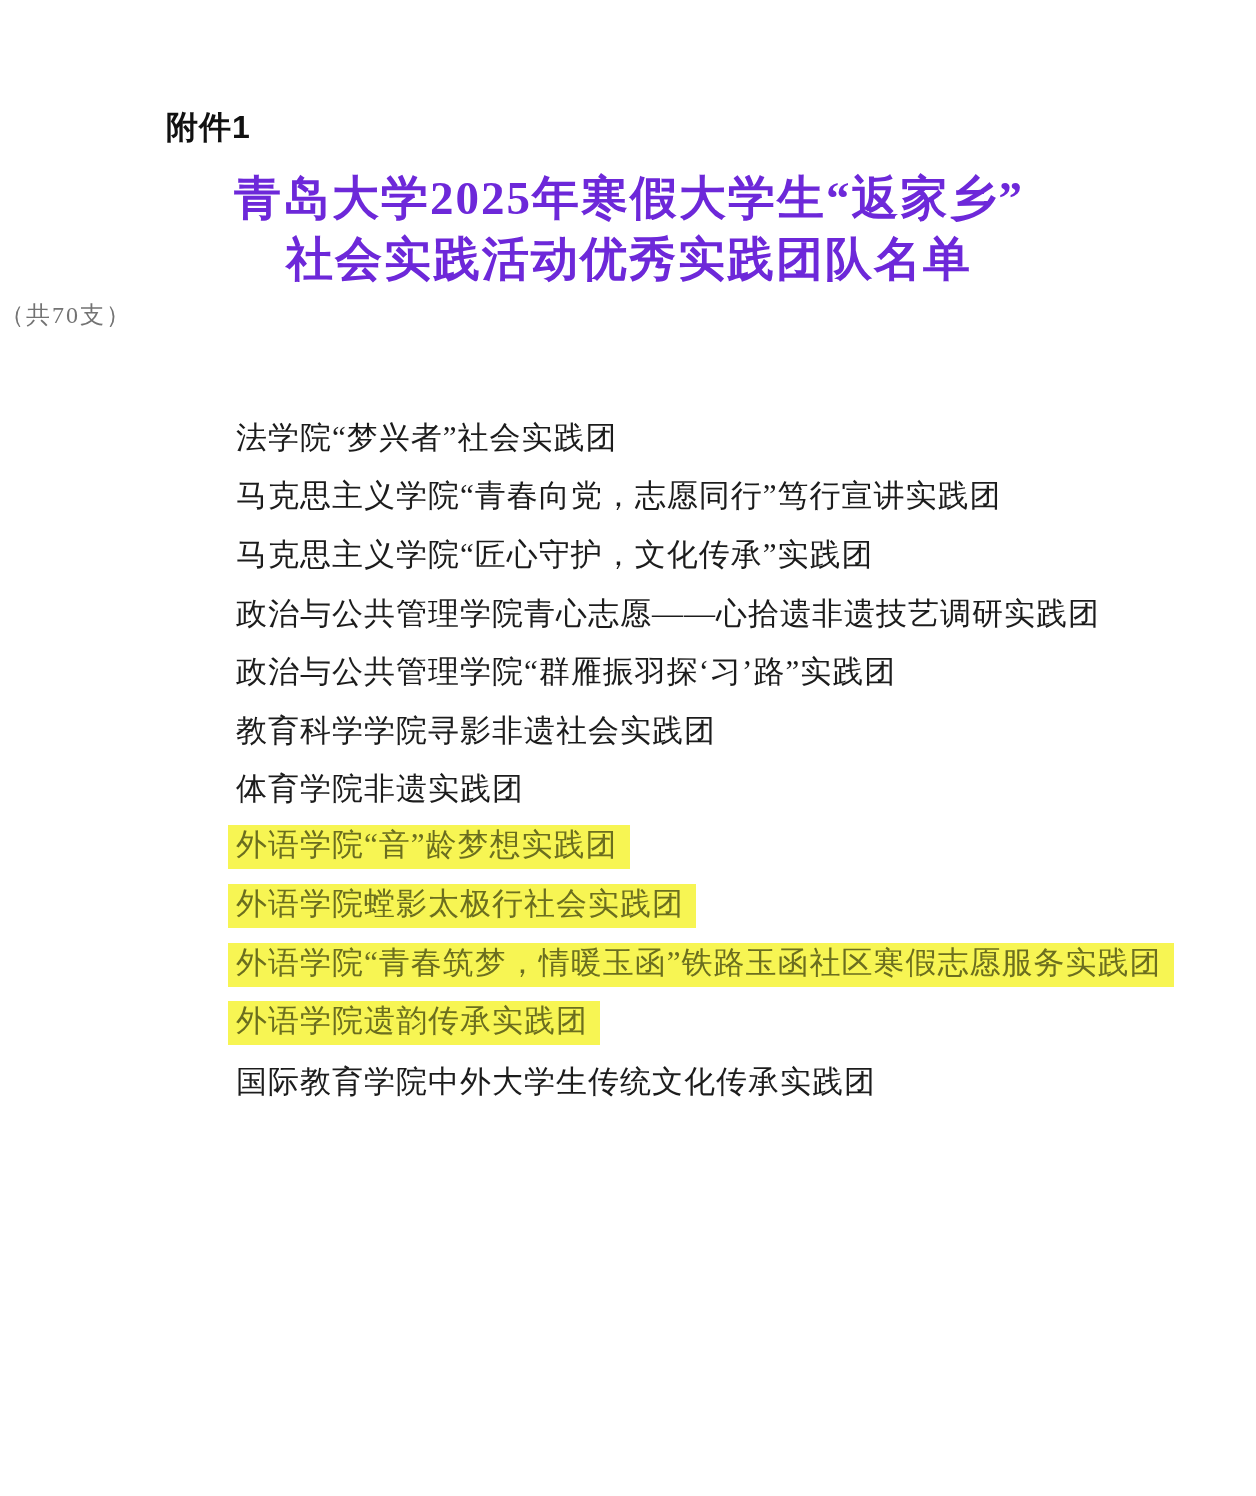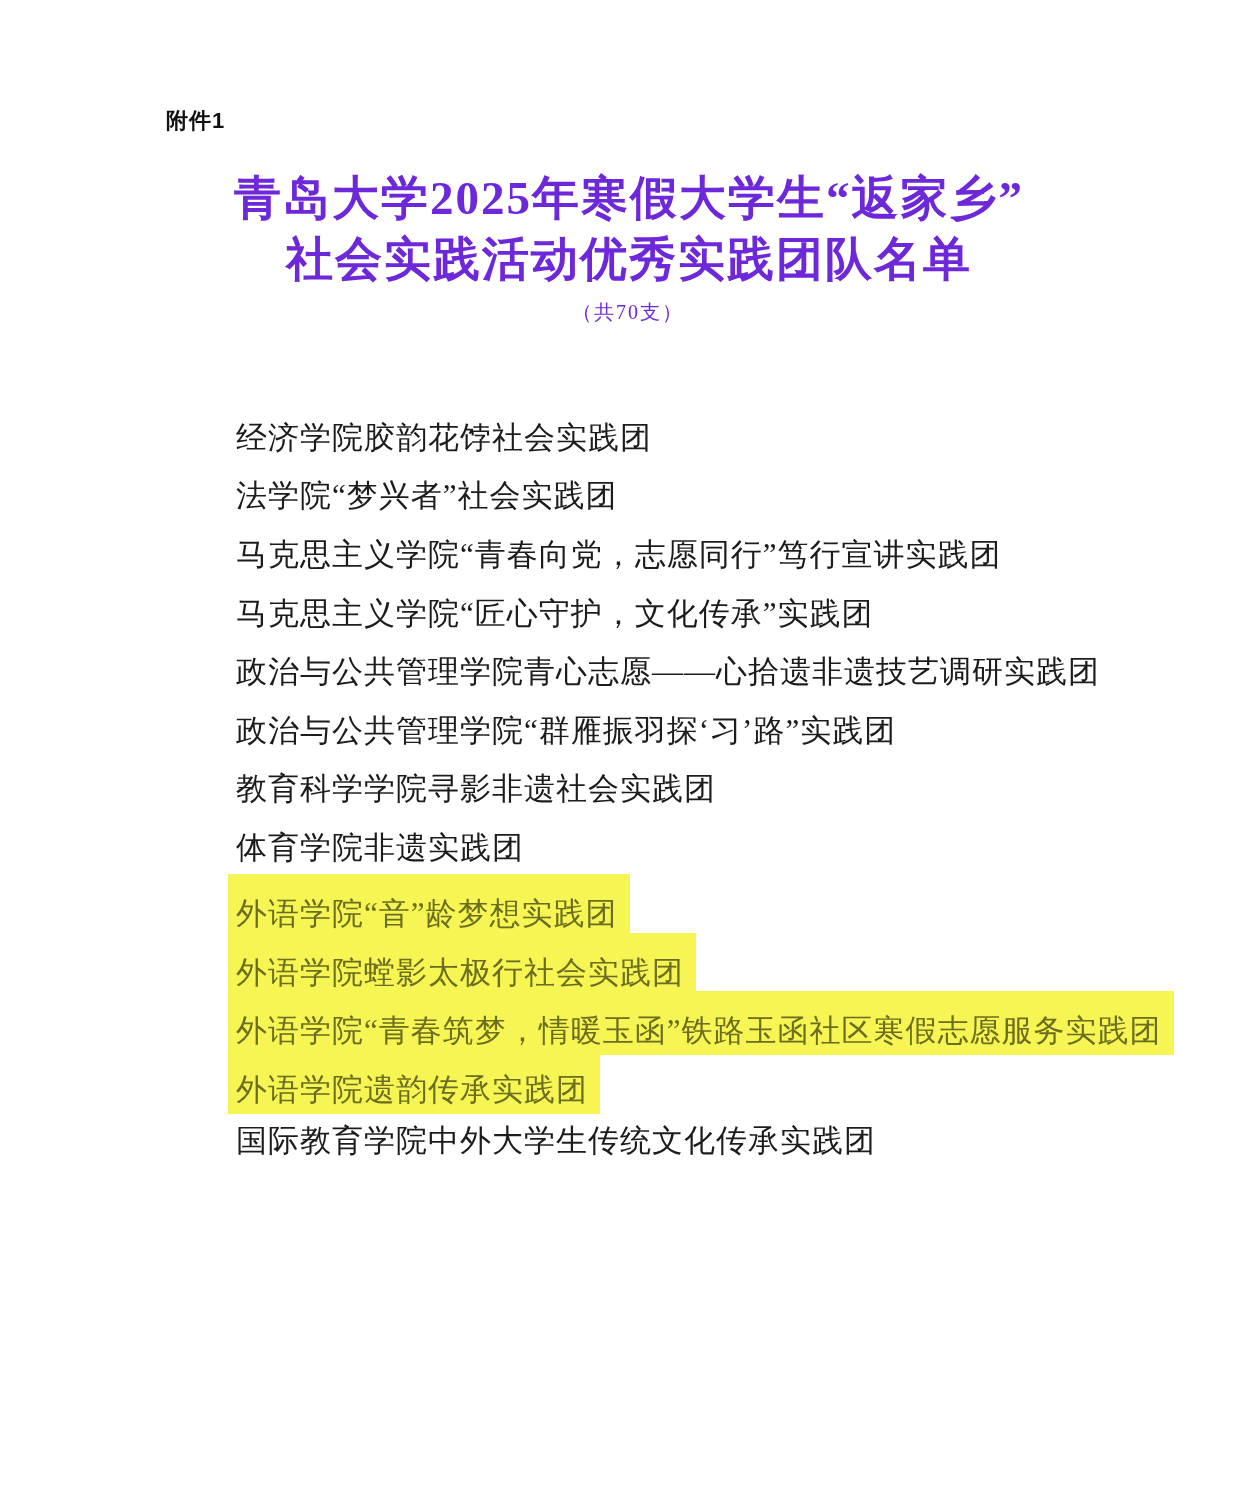--- a/index.html
+++ b/index.html
@@ -13,21 +13,21 @@
     position: relative;
     font-family: "Liberation Serif", serif;
     color: #1a1a1a;
     overflow: hidden;
   }
   .attachment-label {
     position: absolute;
     left: 166px;
     top: 106px;
     font-family: "Liberation Sans", sans-serif;
-    font-size: 22px;
+    font-size: 32px;
     font-weight: 700;
     color: #111111;
     letter-spacing: 1px;
   }
   .doc-title {
     position: absolute;
     left: 1px;
     top: 168px;
     width: 1256px;
     text-align: center;
@@ -37,25 +37,25 @@
     line-height: 61px;
     color: #6d28d9;
     letter-spacing: 2px;
     margin: 0;
   }
   .doc-subtitle {
     position: absolute;
     left: 0;
     top: 299px;
     width: 1256px;
-    text-align: center;
+    text-align: left;
     font-family: "Liberation Serif", serif;
-    font-size: 20px;
+    font-size: 24px;
     font-weight: 400;
-    color: #6d28d9;
+    color: #737373;
     letter-spacing: 2px;
   }
   .team-list {
     position: absolute;
     left: 236px;
     top: 408px;
     right: 40px;
   }
   .team-row {
     height: 58.6px;
@@ -67,39 +67,36 @@
     font-family: "Liberation Serif", serif;
     font-size: 31px;
     color: #1c1c1c;
     letter-spacing: 1px;
     line-height: 1;
   }
   .team-name.highlighted {
     background: #f7f553;
     color: #6b6e1f;
     margin-left: -8px;
-    padding: 24px 12px 9px 8px;
+    padding: 4px 12px 9px 8px;
   }
 </style>
 </head>
 <body>
 
 <div class="attachment-label">附件1</div>
 
 <h1 class="doc-title">
   <span>青岛大学2025年寒假大学生“返家乡”</span><br>
   <span>社会实践活动优秀实践团队名单</span>
 </h1>
 
 <div class="doc-subtitle">（共70支）</div>
 
 <div class="team-list" id="team-list">
-    <div class="team-row">
-      <span class="team-name">经济学院胶韵花饽社会实践团</span>
-    </div>
     <div class="team-row">
       <span class="team-name">法学院“梦兴者”社会实践团</span>
     </div>
     <div class="team-row">
       <span class="team-name">马克思主义学院“青春向党，志愿同行”笃行宣讲实践团</span>
     </div>
     <div class="team-row">
       <span class="team-name">马克思主义学院“匠心守护，文化传承”实践团</span>
     </div>
     <div class="team-row">

